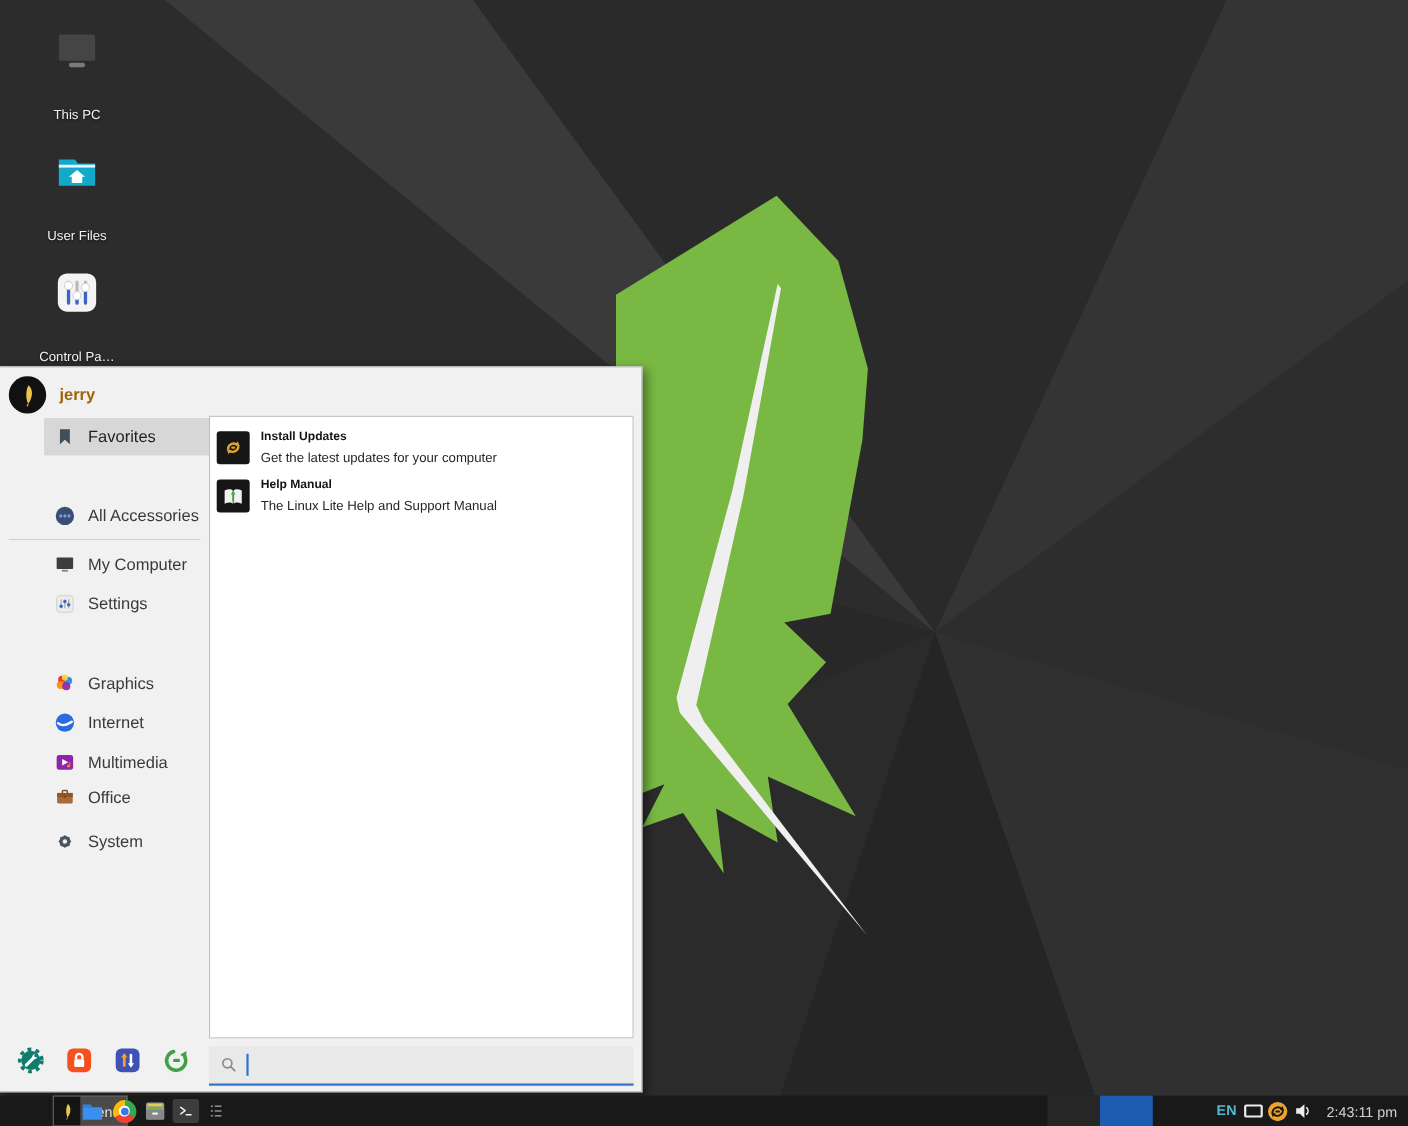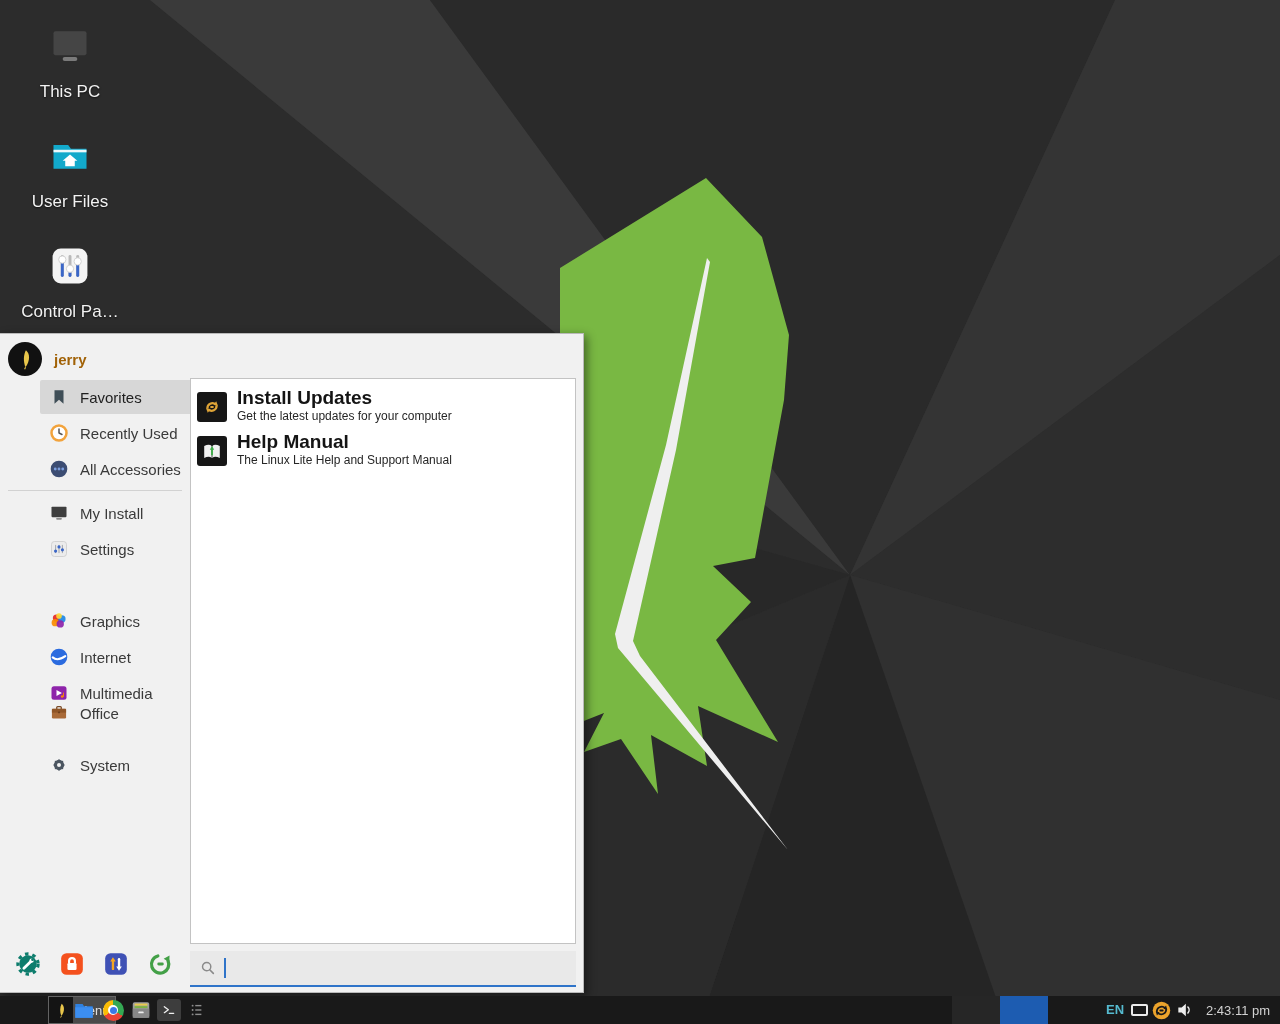--- a/index.html
+++ b/index.html
@@ -5,21 +5,21 @@
   * { margin:0; padding:0; box-sizing:border-box; }
   html,body { width:1280px; height:1024px; overflow:hidden; }
   body { font-family:"Liberation Sans","DejaVu Sans",sans-serif; position:relative; background:#2e2e2e; }
 
   
   .wallpaper { position:absolute; inset:0; }
 
   
   .desktop-icon { position:absolute; left:15px; width:110px; text-align:center; cursor:default; }
   .desktop-icon .dico { display:inline-block; }
-  .desktop-icon .dlabel { display:block; margin-top:10px; font-size:17px; color:#f2f2f2;
+  .desktop-icon .dlabel { display:block; margin-top:24px; font-size:12px; color:#f2f2f2;
                           text-shadow:0 1px 2px rgba(0,0,0,.7); }
 
   
   .menu-panel { position:absolute; left:0; top:333px; width:584px; height:660px;
                 background:#f1f1f1; border:1px solid #b9b9b9; border-left:none;
                 box-shadow:3px 3px 9px rgba(0,0,0,.45); }
   .menu-header { position:absolute; left:8px; top:6px; height:38px; display:flex; align-items:center; }
   .avatar { width:34px; height:34px; border-radius:50%; background:#111; display:flex;
             align-items:center; justify-content:center; }
   .user-name { margin-left:12px; font-size:15px; font-weight:bold; color:#a16207; }
@@ -29,21 +29,21 @@
   .sb-item.selected { background:#d7d7d7; color:#1f1f1f; }
   .sb-ic { width:22px; height:22px; margin:0 10px 0 8px; flex:0 0 auto; display:flex;
            align-items:center; justify-content:center; }
   .sb-divider { position:absolute; left:8px; top:156px; width:174px; height:1px; background:#d2d2d2; }
 
   .apps-panel { position:absolute; left:190px; top:44px; width:386px; height:566px;
                 background:#ffffff; border:1px solid #c3c3c3; }
   .app-row { position:absolute; left:6px; width:372px; height:44px; display:flex; align-items:center; }
   .app-ic { width:30px; height:30px; border-radius:3px; background:#161616; margin-right:10px;
             display:flex; align-items:center; justify-content:center; flex:0 0 auto; }
-  .app-title { font-size:19px; font-weight:bold; color:#141414; line-height:19px; }
+  .app-title { font-size:11px; font-weight:bold; color:#141414; line-height:19px; }
   .app-sub { font-size:12px; color:#262626; line-height:19px; }
 
   .action-btn { position:absolute; width:28px; height:28px; bottom:14px; display:flex;
                 align-items:center; justify-content:center; cursor:default; }
 
   .search-box { position:absolute; left:190px; top:617px; width:386px; height:36px;
                 background:#e9e9e9; border-bottom:2px solid #2f74c9; display:flex; align-items:center; }
   .search-box input { border:none; outline:none; background:transparent; flex:1; height:100%;
                       font-size:14px; color:#222; }
   .caret { width:2px; height:20px; background:#2f74c9; margin-right:4px; }
@@ -152,29 +152,20 @@
   </div>
 
   <div class="sb-item selected" style="top:46px">
     <span class="sb-ic">
       <svg width="18" height="18" viewBox="0 0 24 24">
           <path d="M6 3 h12 v18 l-6 -5.2 L6 21 Z" fill="#3f4e57"></path>
         </svg>
     </span>
     <span>Favorites</span>
   </div>
-  <div class="sb-item" style="top:82px">
-    <span class="sb-ic">
-      <svg width="20" height="20" viewBox="0 0 24 24">
-        <circle cx="12" cy="12" r="9" fill="#ffffff" stroke="#f2a33c" stroke-width="3"></circle>
-        <path d="M12 12 L12 7.2 M12 12 L15.6 13.8" stroke="#555" stroke-width="1.8" stroke-linecap="round"></path>
-      </svg>
-    </span>
-    <span>Recently Used</span>
-  </div>
   <div class="sb-item" style="top:118px">
     <span class="sb-ic">
       <svg width="20" height="20" viewBox="0 0 24 24">
         <circle cx="12" cy="12" r="10" fill="#3c4d73"></circle>
         <circle cx="7.5" cy="12" r="1.7" fill="#7c9fe0"></circle>
         <circle cx="12" cy="12" r="1.7" fill="#7c9fe0"></circle>
         <circle cx="16.5" cy="12" r="1.7" fill="#7c9fe0"></circle>
       </svg>
     </span>
     <span>All Accessories</span>
@@ -182,21 +173,21 @@
 
   <div class="sb-divider"></div>
 
   <div class="sb-item" style="top:162px">
     <span class="sb-ic">
       <svg width="20" height="20" viewBox="0 0 24 24">
         <rect x="3" y="4.5" width="18" height="12.5" rx="1" fill="#3e3e3e"></rect>
         <rect x="8.5" y="18" width="7" height="2" rx="1" fill="#8a8a8a"></rect>
       </svg>
     </span>
-    <span>My Install</span>
+    <span>My Computer</span>
   </div>
   <div class="sb-item" style="top:198px">
     <span class="sb-ic">
       <svg width="20" height="20" viewBox="0 0 24 24">
         <rect x="3" y="3" width="18" height="18" rx="3.5" fill="#ececec" stroke="#c4c4c4" stroke-width="0.8"></rect>
         <rect x="7.2" y="7" width="1.4" height="10" rx="0.7" fill="#a9adb3"></rect>
         <rect x="11.3" y="7" width="1.4" height="10" rx="0.7" fill="#a9adb3"></rect>
         <rect x="15.4" y="7" width="1.4" height="10" rx="0.7" fill="#a9adb3"></rect>
         <circle cx="7.9" cy="14.5" r="1.9" fill="#3a66c8"></circle>
         <circle cx="12" cy="9.5" r="1.9" fill="#3a66c8"></circle>
@@ -230,21 +221,21 @@
     <span class="sb-ic">
       <svg width="20" height="20" viewBox="0 0 24 24">
         <rect x="3" y="4" width="18" height="16" rx="3" fill="#8e24aa"></rect>
         <polygon points="9,8.5 15.5,12 9,15.5" fill="#ffffff"></polygon>
         <circle cx="15.8" cy="16.2" r="1.5" fill="#fb8c00"></circle>
         <rect x="16.8" y="11.5" width="1.1" height="5" fill="#fb8c00"></rect>
       </svg>
     </span>
     <span>Multimedia</span>
   </div>
-  <div class="sb-item" style="top:362px">
+  <div class="sb-item" style="top:374px">
     <span class="sb-ic">
       <svg width="20" height="20" viewBox="0 0 24 24">
         <rect x="9.3" y="4.3" width="5.4" height="4" rx="1" fill="none" stroke="#7a4a26" stroke-width="1.6"></rect>
         <rect x="3.5" y="7" width="17" height="11.5" rx="1.5" fill="#a96a38"></rect>
         <rect x="3.5" y="7" width="17" height="4.5" fill="#8f5527"></rect>
         <rect x="10.7" y="10.3" width="2.6" height="2" rx="0.5" fill="#6e3f1d"></rect>
       </svg>
     </span>
     <span>Office</span>
   </div>

